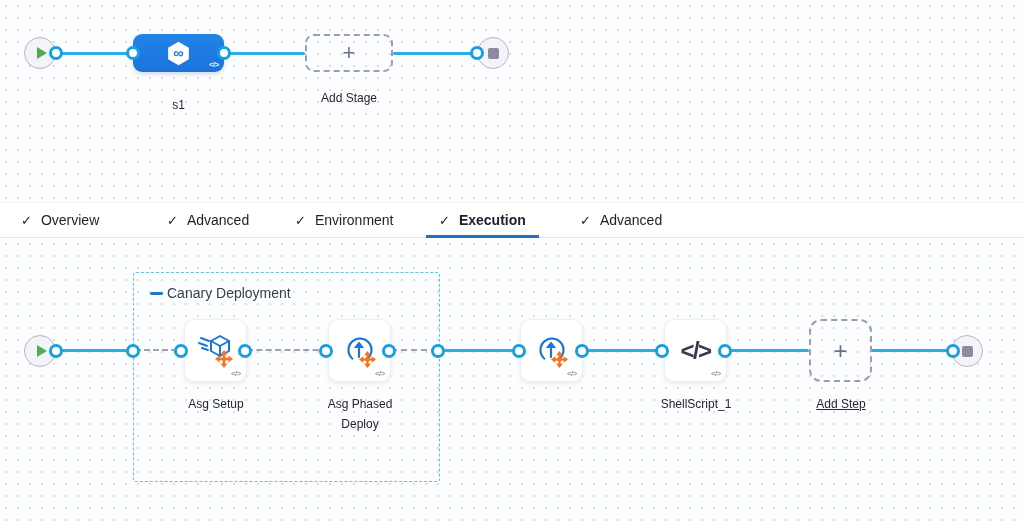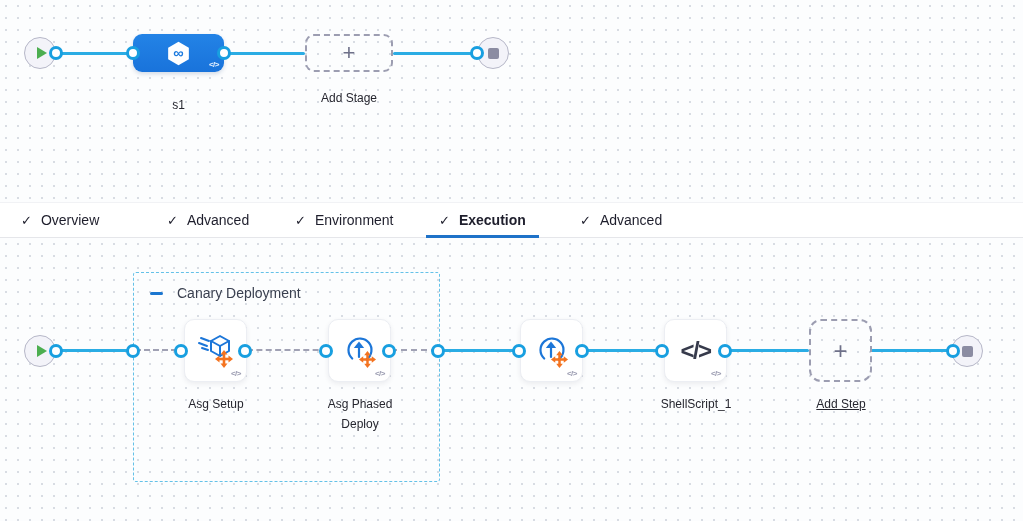--- a/index.html
+++ b/index.html
@@ -77,21 +77,21 @@
     color:#26262f;
   }
   .break-all{word-break:break-all;}
   .shell-glyph{font-size:24px;font-weight:700;letter-spacing:-1.5px;color:#363a4b;}
 
   
   #group-box{
     position:absolute;border:1.5px dashed #63c1e8;box-sizing:border-box;
     border-radius:3px;z-index:1;
   }
-  #group-header{position:absolute;left:16px;top:12px;display:flex;align-items:center;gap:14px;cursor:pointer;}
+  #group-header{position:absolute;left:16px;top:12px;display:flex;align-items:center;gap:4px;cursor:pointer;}
   #group-minus{width:13px;height:3px;border-radius:2px;background:#1b76d0;}
   #group-title{font-size:14px;color:#3a4050;}
 </style>
 </head>
 <body>
 
 <div id="top-canvas" class="canvas">
   <div class="line" style="left:56px;top:52px;width:77px;"></div>
   <div class="line" style="left:224px;top:52px;width:81px;"></div>
   <div class="line" style="left:393px;top:52px;width:84px;"></div>

